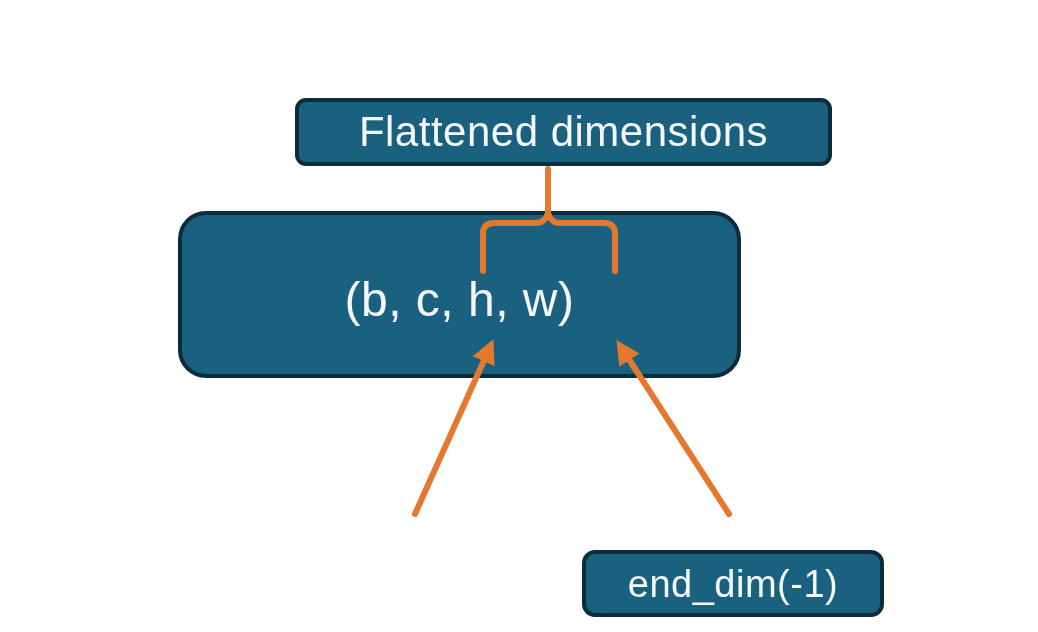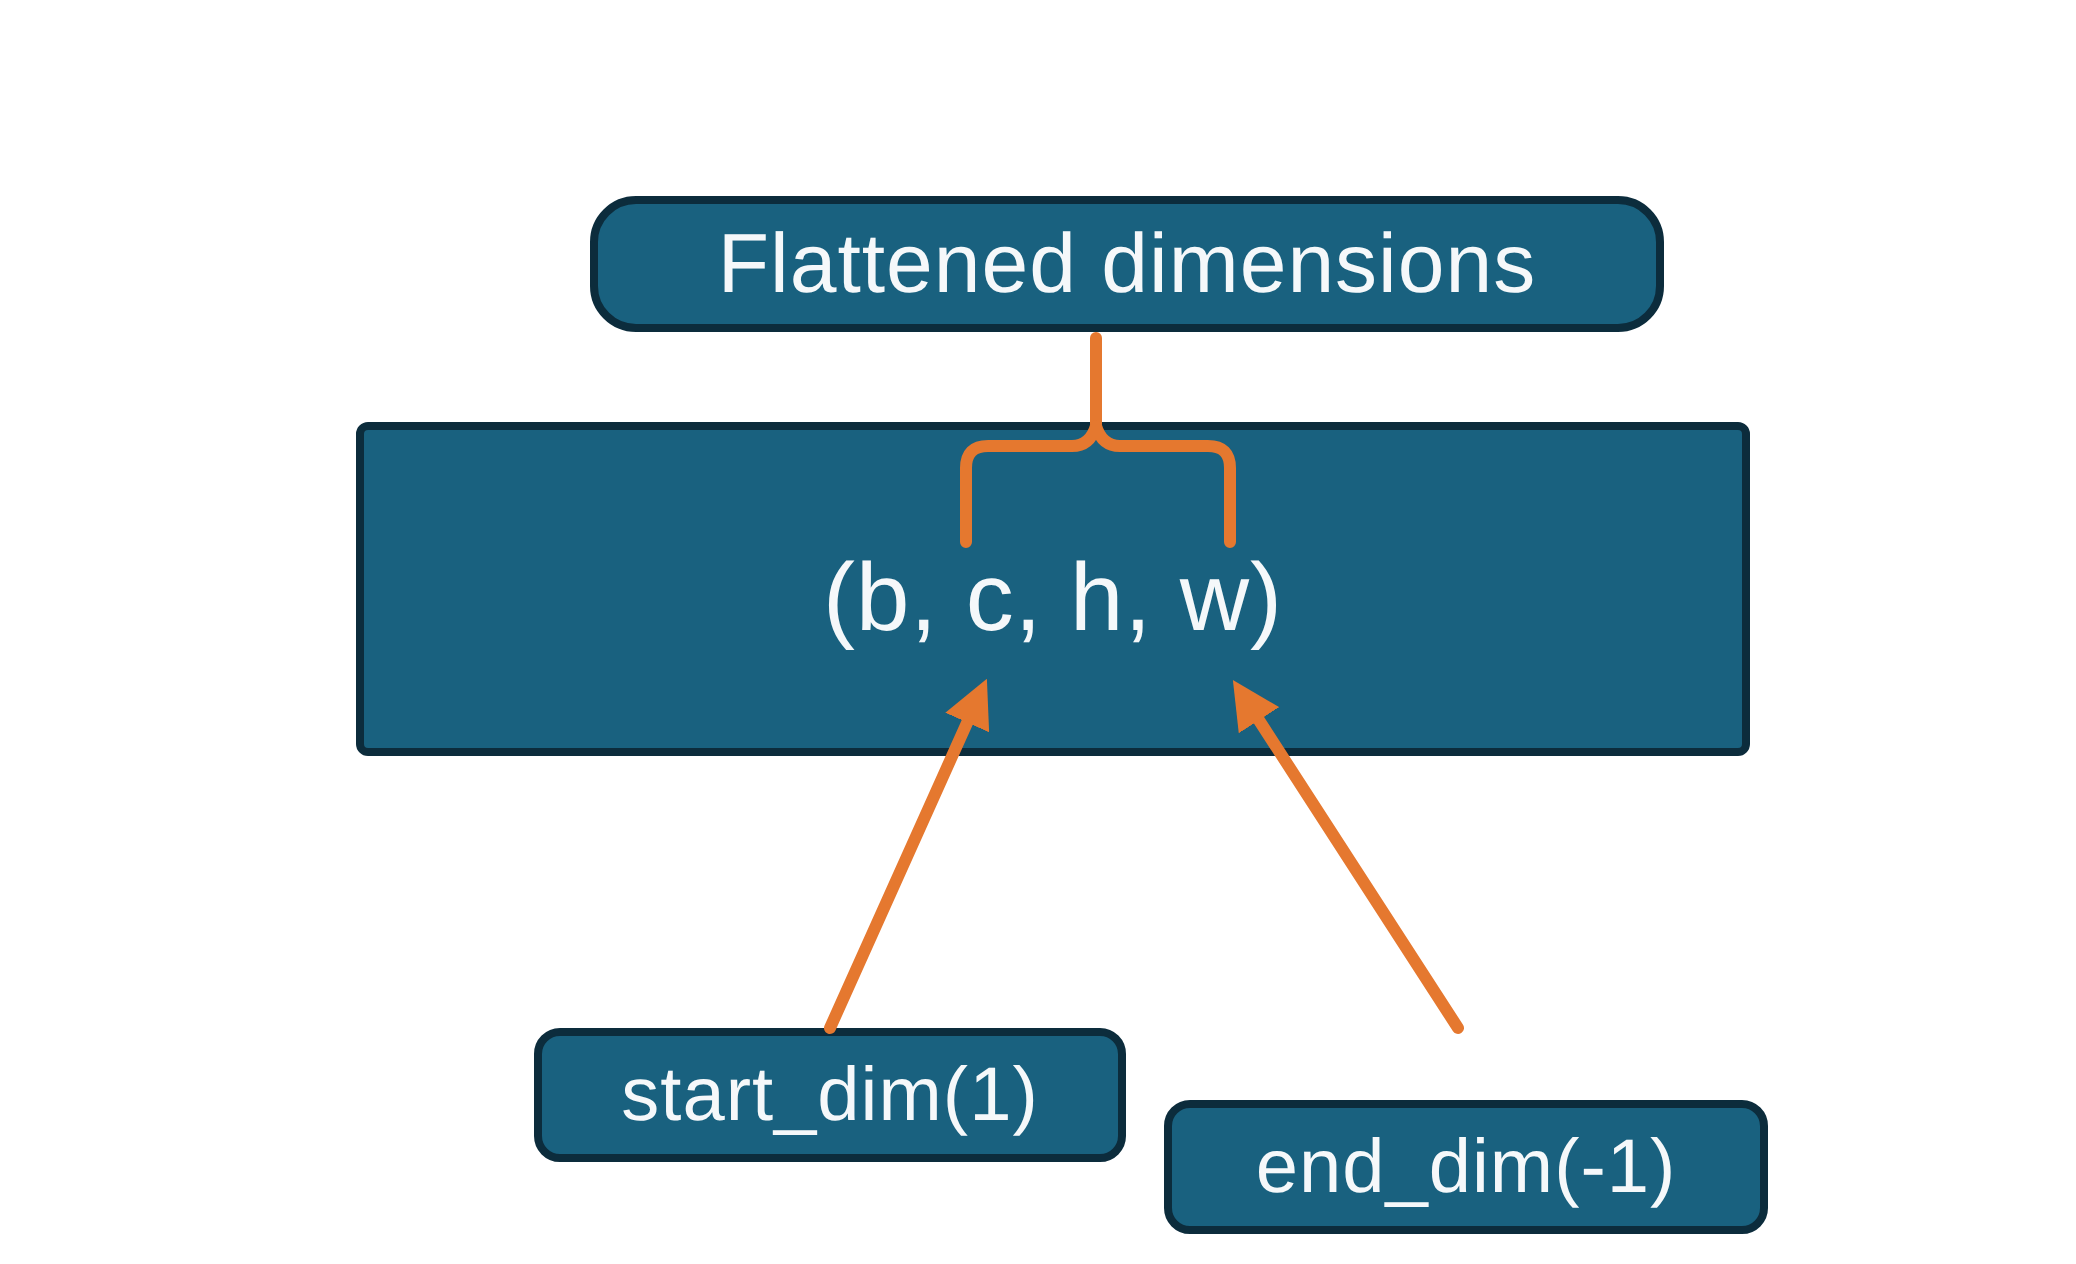--- a/index.html
+++ b/index.html
@@ -26,25 +26,25 @@
     color:var(--label-text);
     z-index:1;
   }
   .node-label{
     white-space:nowrap;
     line-height:1;
     letter-spacing:0.5px;
   }
   .title-box{
     left:295px;top:98px;width:537px;height:68px;
-    border-radius:23px;font-size:42px;
+    border-radius:11px;font-size:42px;
   }
   .tensor-box{
-    left:178px;top:211px;width:697px;height:167px;
-    border-radius:6px;font-size:48px;
+    left:178px;top:211px;width:563px;height:167px;
+    border-radius:28px;font-size:48px;
     padding-top:10px;
   }
   .start-box{
     left:267px;top:514px;width:296px;height:67px;
     border-radius:13px;font-size:38px;
   }
   .end-box{
     left:582px;top:514px;width:302px;height:67px;
     border-radius:13px;font-size:38px;margin-top:36px;
   }
@@ -67,23 +67,20 @@
 <div class="canvas">
 
   <div class="node title-box">
     <span class="node-label">Flattened dimensions</span>
   </div>
 
   <div class="node tensor-box">
     <span class="node-label">(b, c, h, w)</span>
   </div>
 
-  <div class="node start-box">
-    <span class="node-label">start_dim(1)</span>
-  </div>
 
   <div class="node end-box">
     <span class="node-label">end_dim(-1)</span>
   </div>
 
   <svg class="connector-layer" width="1038" height="632" viewBox="0 0 1038 632" xmlns="http://www.w3.org/2000/svg">
     <defs>
       <marker id="arrowhead" viewBox="0 0 10 10" refX="6.5" refY="5" markerWidth="4" markerHeight="4" orient="auto" markerUnits="strokeWidth">
         <path class="arrowhead-fill" d="M0,0 L10,5 L0,10 Z"></path>
       </marker>

